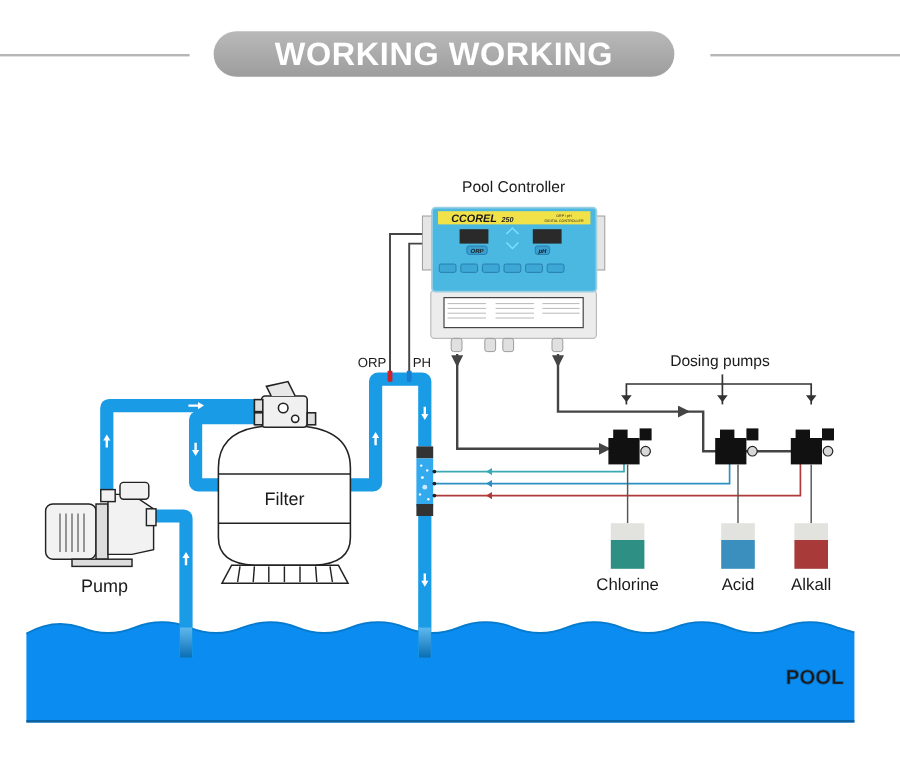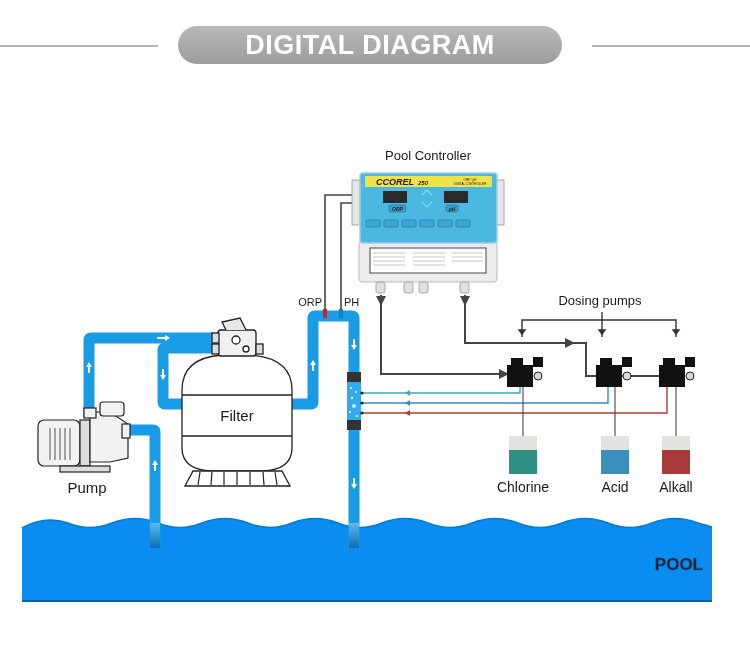--- a/index.html
+++ b/index.html
@@ -10,21 +10,21 @@
   .hdr-pill span { color: #ffffff; font-weight: bold; font-size: 27px; letter-spacing: 0.5px; }
   svg { position: absolute; left: 0; top: 0; }
   .lbl { font-family: "Liberation Sans", sans-serif; fill: #1a1a1a; }
 </style>
 </head>
 <body>
 
 <div class="hdr-line" style="left:0;width:158px;"></div>
 <div class="hdr-line" style="left:592px;width:158px;"></div>
 <div class="hdr-pill">
-  <span>DIGITAL DIAGRAM</span>
+  <span>WORKING WORKING</span>
 </div>
 
 <svg width="750" height="653" viewBox="0 0 750 653">
   <defs>
     <marker id="arrDark" markerWidth="10" markerHeight="10" refX="8" refY="5" orient="auto" markerUnits="userSpaceOnUse">
       <path d="M0,0 L10,5 L0,10 z" fill="#444"></path>
     </marker>
     <linearGradient id="fadeGrad" x1="0" y1="0" x2="0" y2="1">
       <stop offset="0" stop-color="#1a9be6"></stop>
       <stop offset="1" stop-color="#9fd6f5"></stop>

